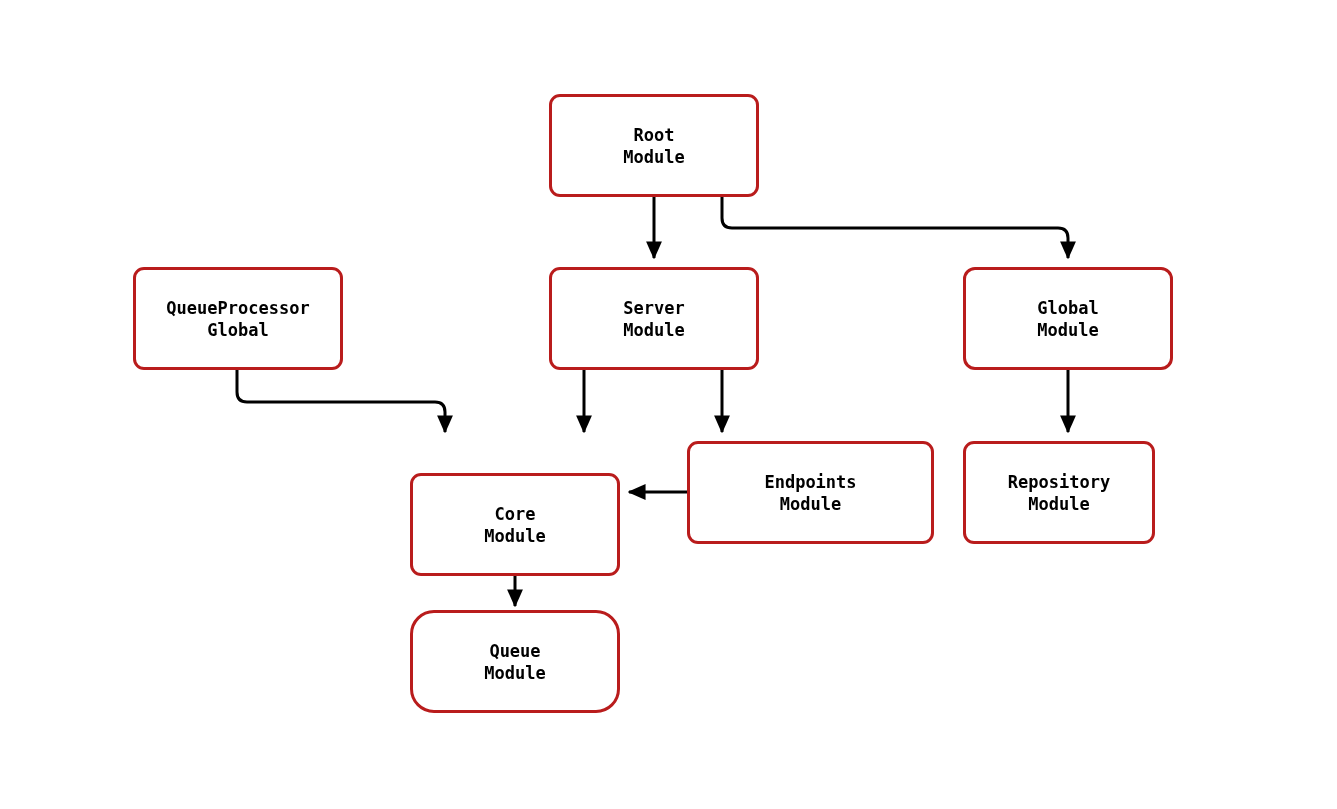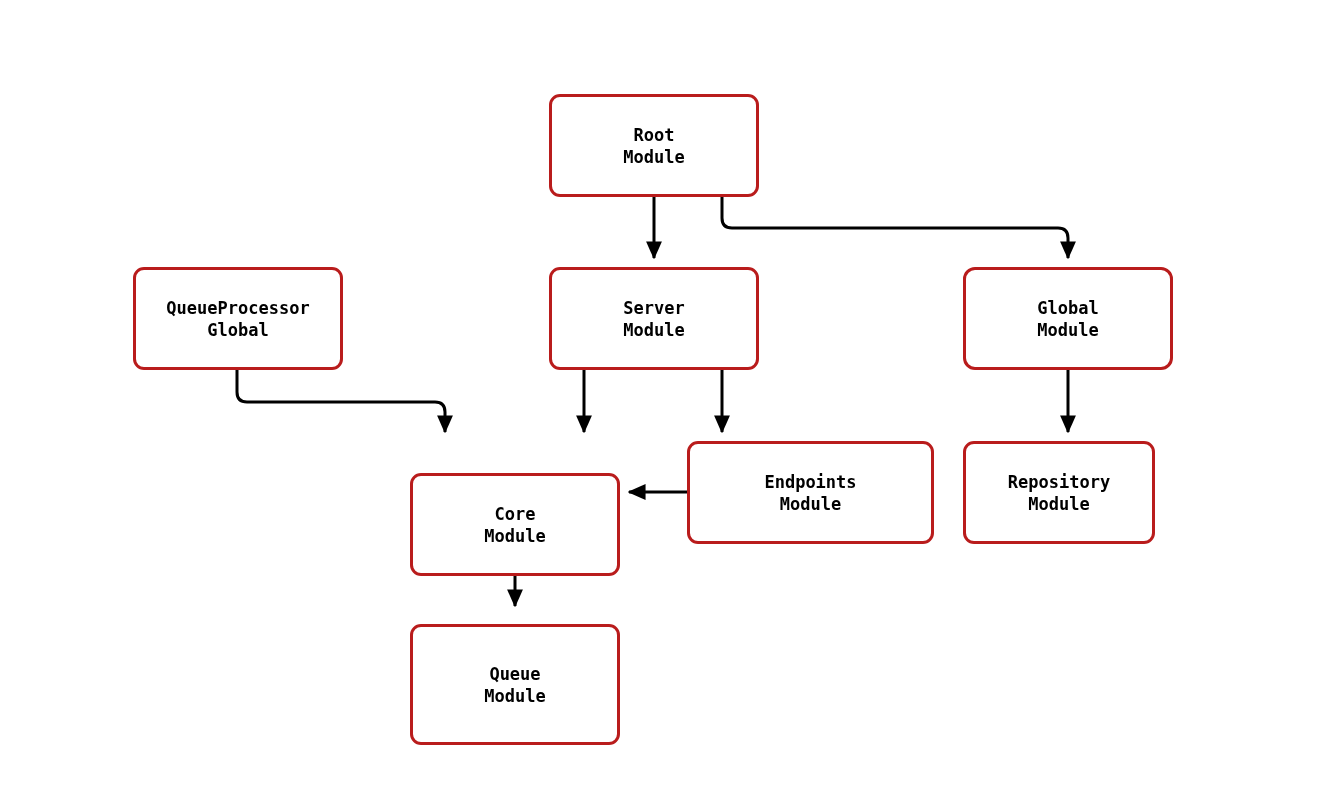--- a/index.html
+++ b/index.html
@@ -107,18 +107,18 @@
   <div class="node" style="left: 687px; top: 441px; width: 247px; height: 103px;">
     <span class="node-label">Endpoints
 Module</span>
   </div>
 
   <div class="node" style="left: 963px; top: 441px; width: 192px; height: 103px;">
     <span class="node-label">Repository
 Module</span>
   </div>
 
-  <div class="node" style="left: 410px; top: 624px; width: 210px; height: 121px;">
+  <div class="node" style="left: 410px; top: 610px; width: 210px; height: 103px; border-radius: 24px;">
     <span class="node-label">Queue
 Module</span>
   </div>
 
 </div>
 
 </body></html>

